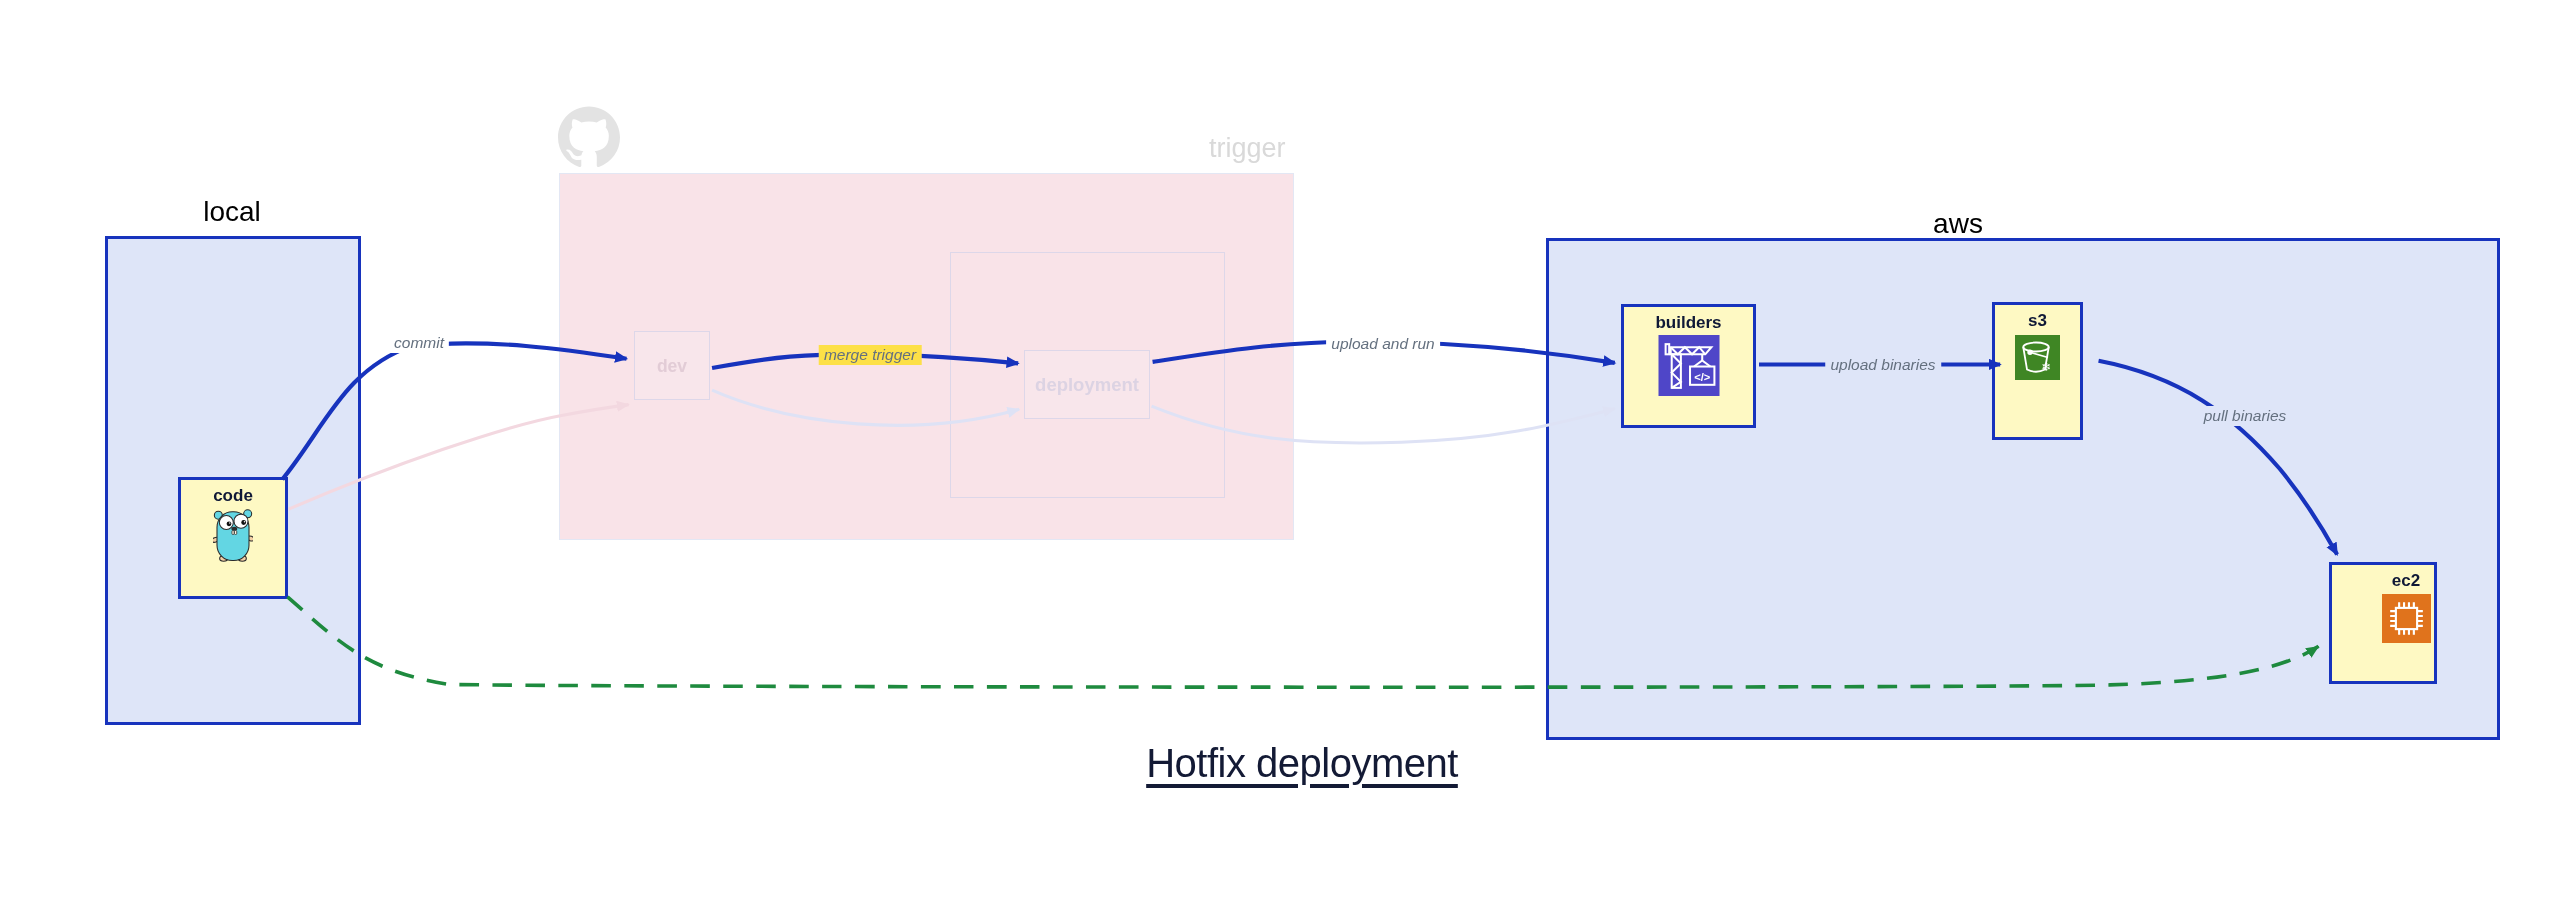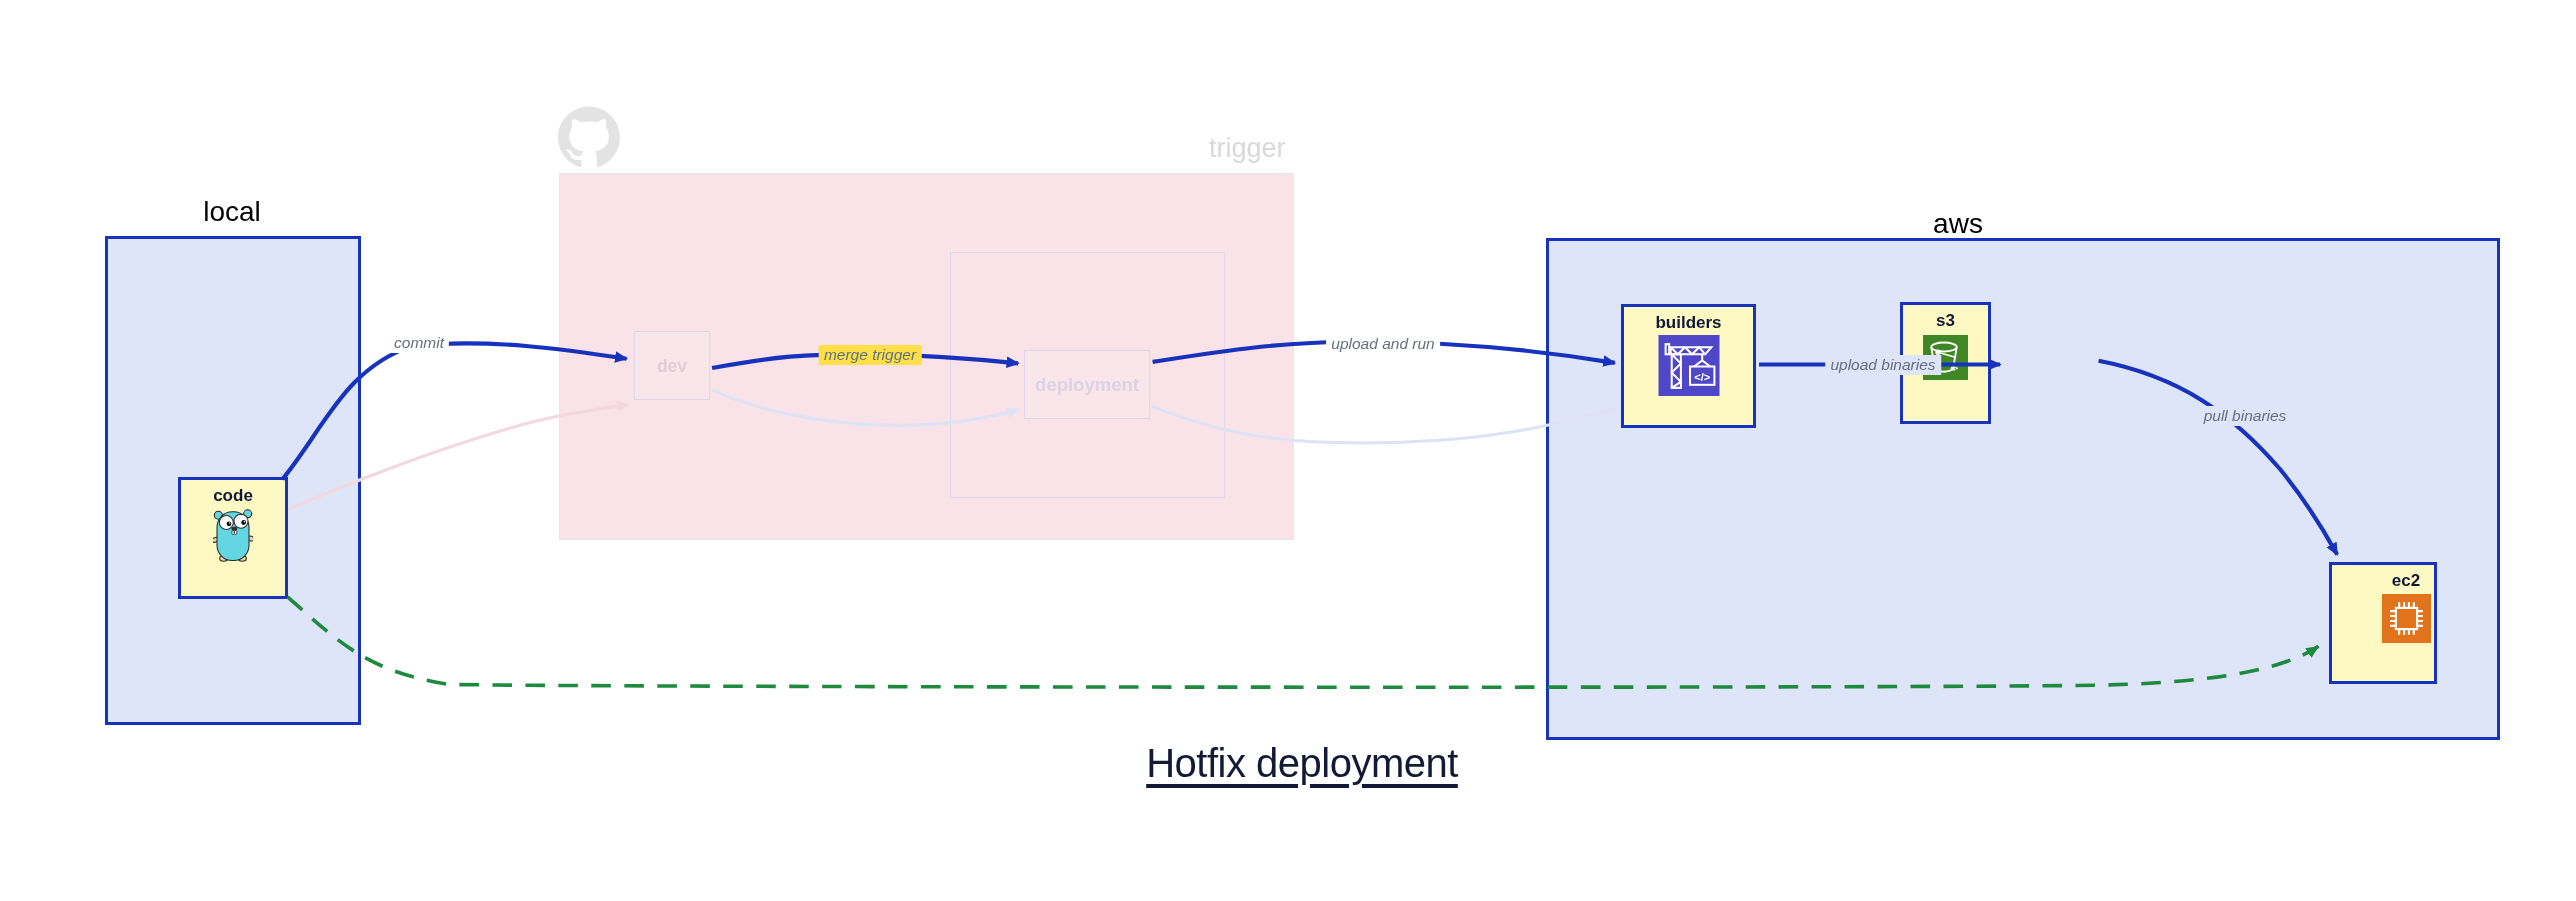--- a/index.html
+++ b/index.html
@@ -111,21 +111,21 @@
         <rect x="13" y="19" width="9" height="33"></rect>
         <path d="M13 19 L22 28 L13 37 L22 46 L13 52"></path>
         <path d="M43 19 V25"></path>
         <path d="M35 31 L43 25 L51 31"></path>
         <rect x="31" y="31" width="24" height="18"></rect>
       </g>
       <text x="43" y="45" font-size="11" font-weight="bold" fill="#ffffff" text-anchor="middle" font-family="Liberation Sans, sans-serif">&lt;/&gt;</text>
     </svg>
   </div>
 
-  <div class="node" style="left:1900px;top:302px;width:91px;height:122px;">
+  <div class="node" style="left:1992px;top:302px;width:91px;height:138px;">
     <span class="node-label">s3</span>
     <svg class="icon-wrap" width="45" height="45" viewBox="0 0 60 60" style="margin-top:4.1px;">
       <rect x="0" y="0" width="60" height="60" fill="#3f8624"></rect>
       <g stroke="#ffffff" stroke-width="2.4" fill="none">
         <ellipse cx="28" cy="16" rx="17" ry="6"></ellipse>
         <path d="M11 16 L16 46 Q28 52 40 46 L45 16"></path>
         <path d="M20 23 L44 30"></path>
         <circle cx="20" cy="23" r="2.4" fill="#ffffff"></circle>
       </g>
       <text x="42" y="48" font-size="16" fill="#ffffff" text-anchor="middle" font-family="DejaVu Sans, sans-serif">❄</text>

